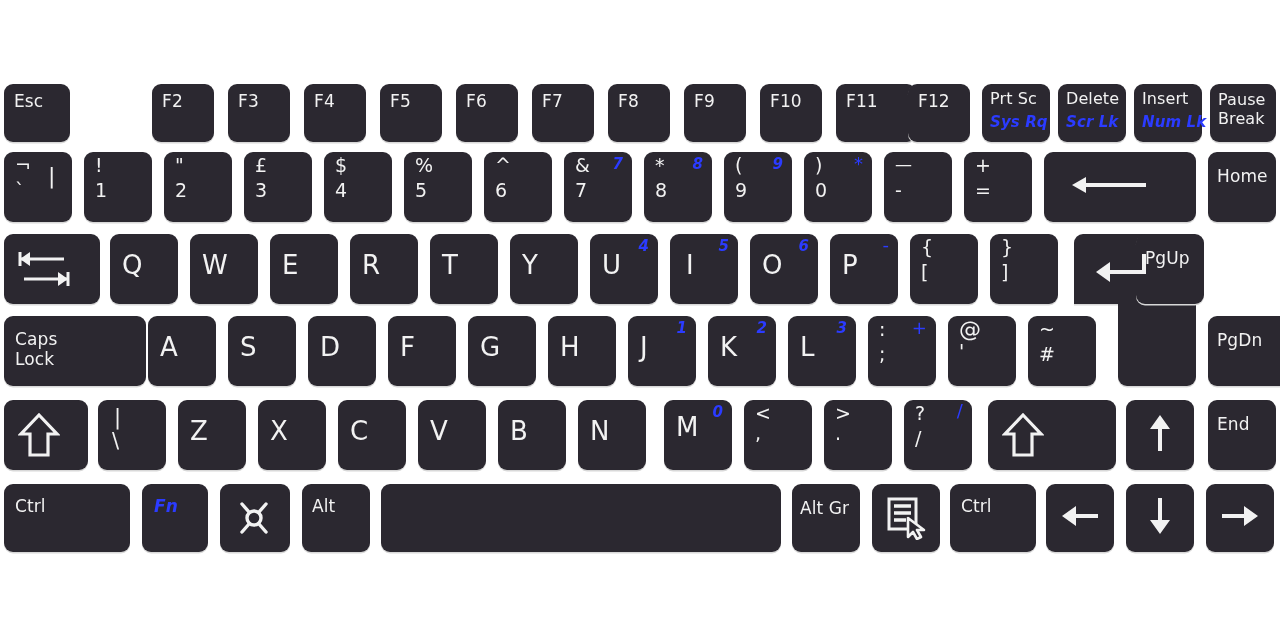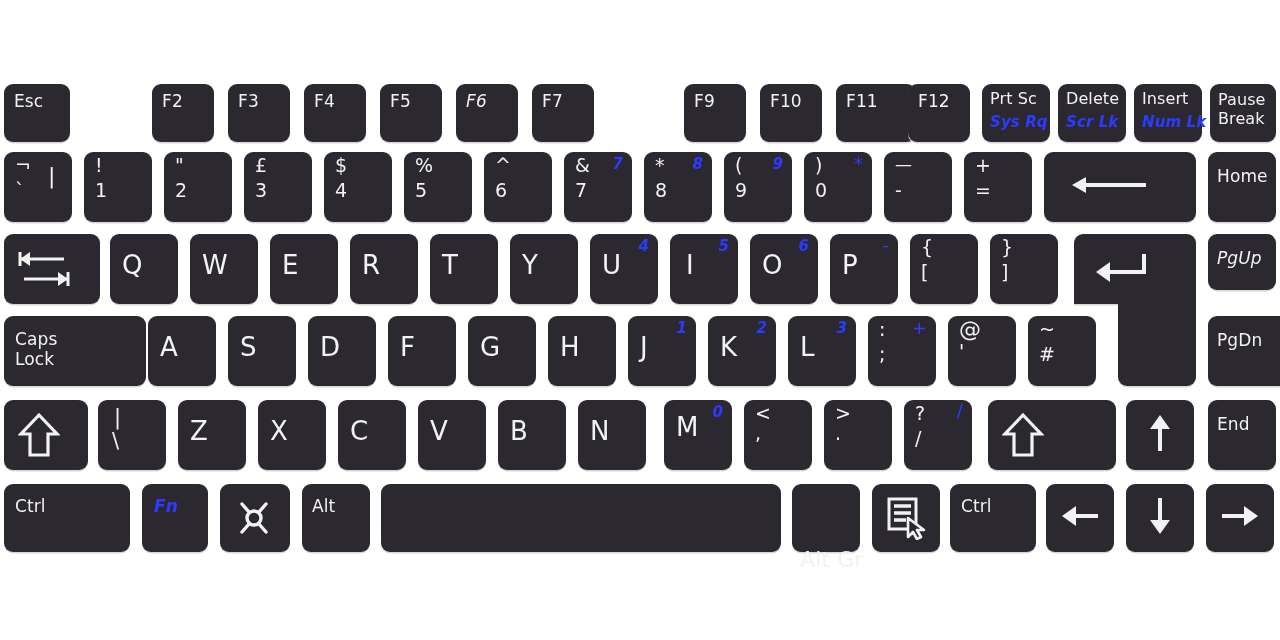--- a/index.html
+++ b/index.html
@@ -128,25 +128,28 @@
   </div>
   <div class="key" style="left:228px; top:84px; width:62px; height:58px;">
     <span class="lbl lbl-word">F3</span>
   </div>
   <div class="key" style="left:304px; top:84px; width:62px; height:58px;">
     <span class="lbl lbl-word">F4</span>
   </div>
   <div class="key" style="left:380px; top:84px; width:62px; height:58px;">
     <span class="lbl lbl-word">F5</span>
   </div>
-  <div class="key" style="left:456px; top:84px; width:62px; height:58px;font-style:italic;">
+  <div class="key" style="left:456px; top:84px; width:62px; height:58px;">
     <span class="lbl lbl-word">F6</span>
   </div>
   <div class="key" style="left:532px; top:84px; width:62px; height:58px;">
     <span class="lbl lbl-word">F7</span>
+  </div>
+  <div class="key" style="left:608px; top:84px; width:62px; height:58px;">
+    <span class="lbl lbl-word">F8</span>
   </div>
   <div class="key" style="left:684px; top:84px; width:62px; height:58px;">
     <span class="lbl lbl-word">F9</span>
   </div>
   <div class="key" style="left:760px; top:84px; width:62px; height:58px;">
     <span class="lbl lbl-word">F10</span>
   </div>
   <div class="key" style="left:836px; top:84px; width:80px; height:58px;">
     <span class="lbl lbl-word">F11</span>
   </div>
@@ -296,21 +299,21 @@
     <div class="iso-top" style="height:70px;border-radius:9px 9px 0 0;"></div>
     <div class="iso-bot" style="left:44px;top:60px;width:78px;height:92px;border-radius:0 0 9px 9px;"></div>
     <span class="iso-glyph" style="left:14px;top:18px;">
       <svg width="62" height="34" viewBox="0 0 62 34">
         <path d="M56 2 L56 20 L12 20" stroke="#f2f2f2" stroke-width="4" fill="none"></path>
         <path d="M22 10 L8 20 L22 30 Z" fill="#f2f2f2"></path>
       </svg>
     </span>
   </div>
 
-  <div class="key" style="left:1208px; top:234px; width:68px; height:56px;font-style:italic;">
+  <div class="key" style="left:1136px; top:234px; width:68px; height:70px;">
     <span class="lbl lbl-word" style="top:16px;left:9px;">PgUp</span>
   </div>
 
   <div class="key" style="left:4px; top:316px; width:142px; height:70px;">
     <span class="lbl lbl-word2" style="left:11px;top:13px;">Caps
 Lock</span>
   </div>
   <div class="key" style="left:148px; top:316px; width:68px; height:70px;">
     <span class="lbl lbl-big" style="top:18px;">A</span>
   </div>
@@ -436,21 +439,21 @@
       </svg>
     </span>
   </div>
   <div class="key" style="left:302px; top:484px; width:68px; height:68px;">
     <span class="lbl lbl-word" style="top:14px;">Alt</span>
   </div>
   <div class="key" style="left:381px; top:484px; width:400px; height:68px;">
     <span class="lbl" style="left:10px;top:10px;font-size:16px;"></span>
   </div>
   <div class="key" style="left:792px; top:484px; width:68px; height:68px;">
-    <span class="lbl" style="left:8px;top:16px;font-size:22px;margin-top:48px;">Alt Gr</span>
+    <span class="lbl" style="left:8px;top:16px;font-size:17px;">Alt Gr</span>
   </div>
   <div class="key" style="left:872px; top:484px; width:68px; height:68px;">
     <span class="svgwrap" style="left:14px;top:12px;">
       <svg width="42" height="44" viewBox="0 0 42 44">
         <rect x="3" y="3" width="27" height="30" fill="none" stroke="#f2f2f2" stroke-width="3"></rect>
         <path d="M8 10 L25 10 M8 17 L25 17 M8 24 L20 24" stroke="#f2f2f2" stroke-width="3.4"></path>
         <path d="M22 22 L22 41 L27 36 L31 43 L35 41 L31 34 L38 34 Z" fill="#2b2830" stroke="#f2f2f2" stroke-width="2.6" stroke-linejoin="round"></path>
       </svg>
     </span>
   </div>

